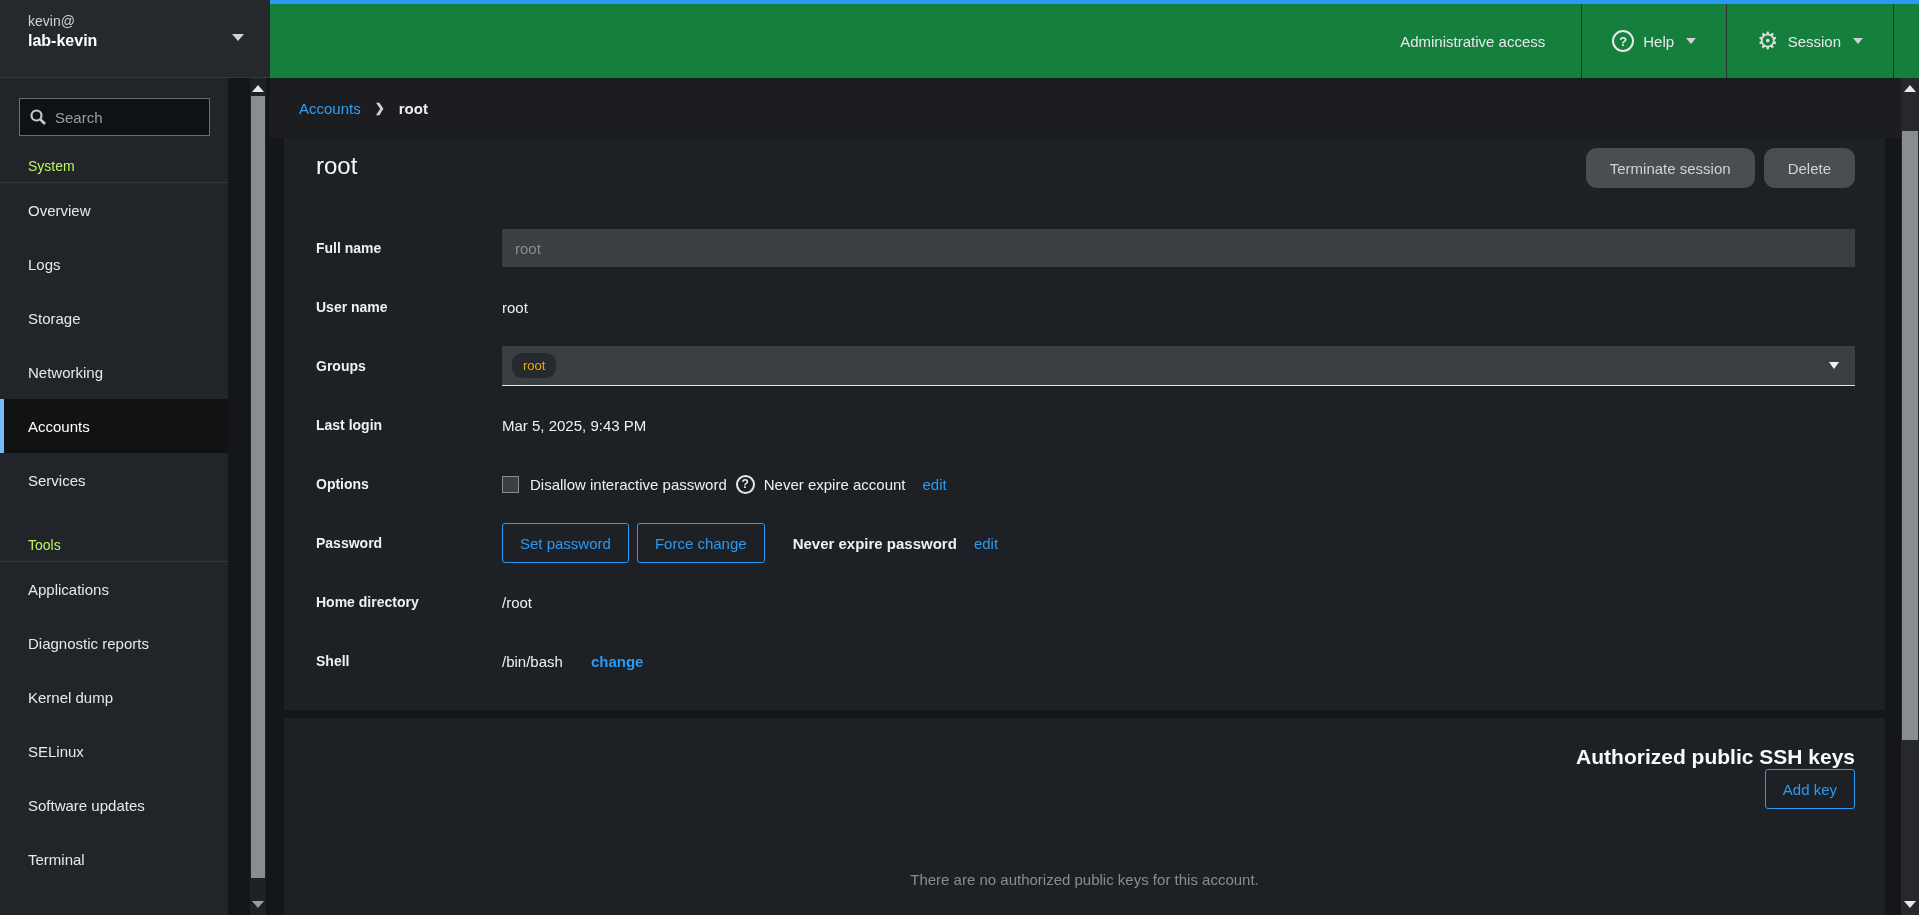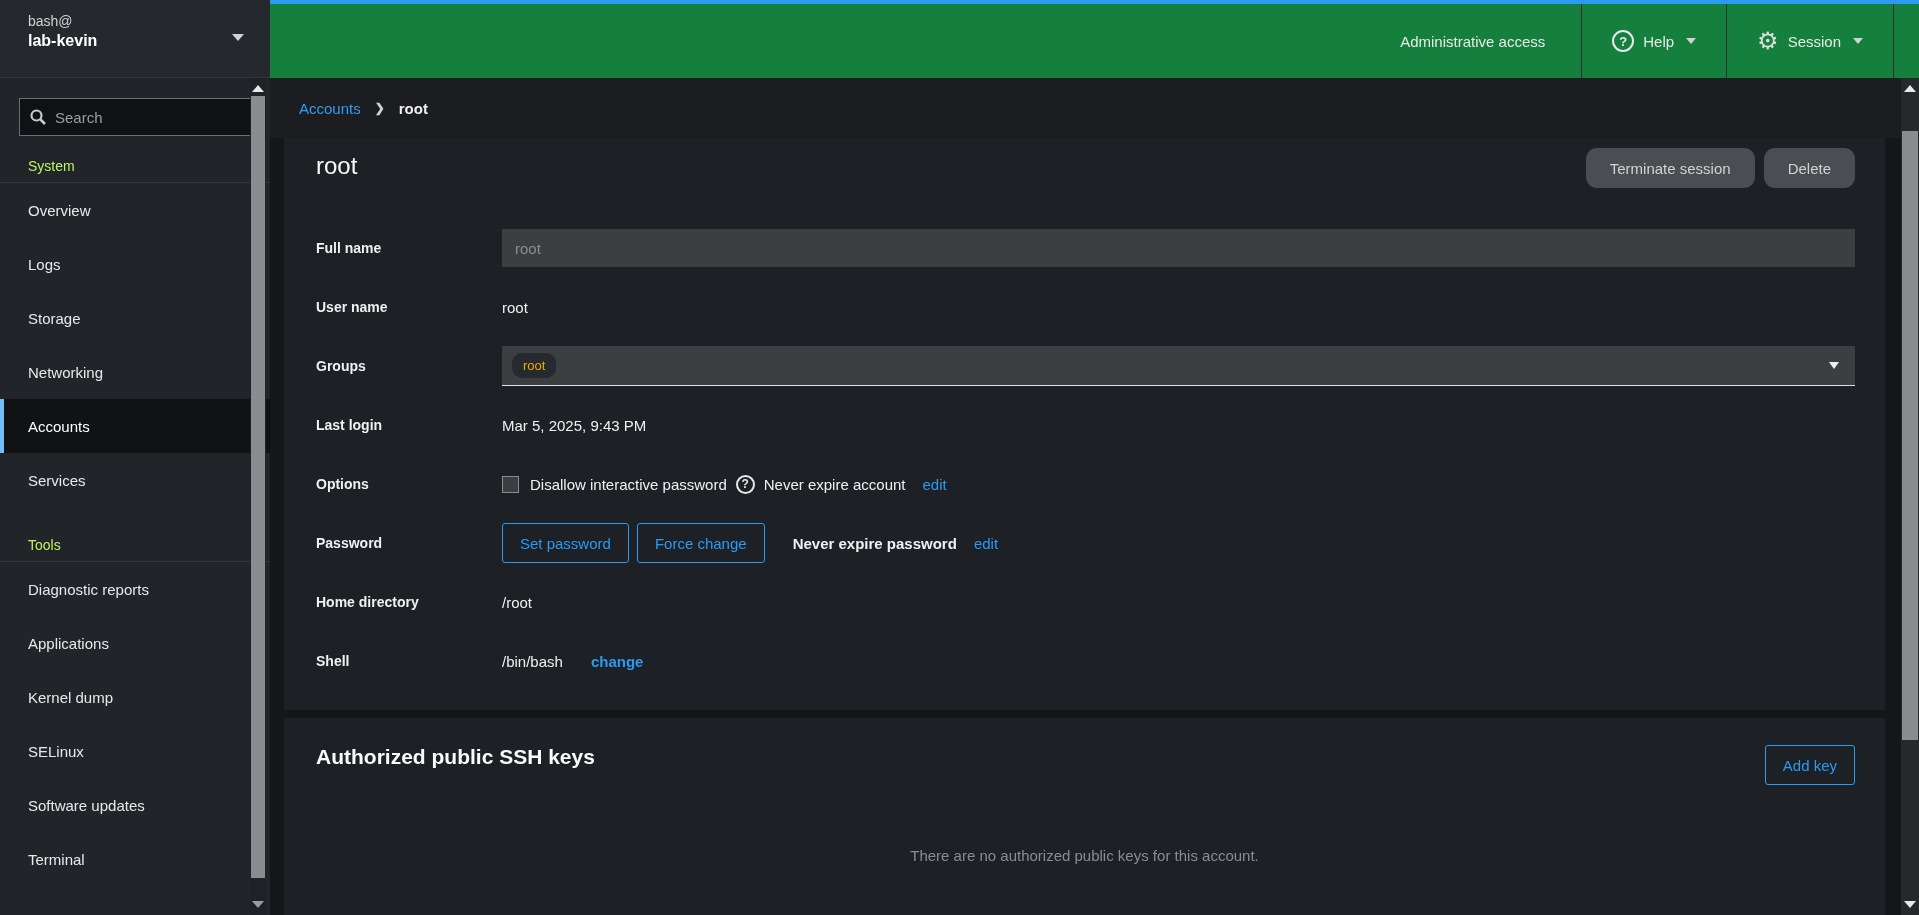--- a/index.html
+++ b/index.html
@@ -22,21 +22,21 @@
     color:#e8e8ea; border-left:1px solid #2d3033; cursor:pointer; }
   .mast-item.plain { border-left:none; padding-right:36px; }
   .mast-end { width:26px; border-left:1px solid #2d3033; }
   .qmark { width:22px; height:22px; border:2px solid #e8e8ea; border-radius:50%;
     display:inline-flex; align-items:center; justify-content:center;
     font-size:13px; font-weight:700; color:#e8e8ea; }
   .gear { font-size:24px; line-height:1; color:#dcdcde; }
   .mast-item .caret { border-left-width:5px; border-right-width:5px; border-top-width:6px; margin-left:3px; }
 
   
-  .sidebar { position:absolute; left:0; top:78px; width:270px; bottom:0; background:#212529; overflow:hidden; }
+  .sidebar { position:absolute; left:0; top:78px; width:228px; bottom:0; background:#212529; overflow:hidden; }
   .search-box { margin:20px 18px 0 19px; height:38px; background:#0f1214; border:1px solid #6a6e73;
     display:flex; align-items:center; padding:0 10px; gap:9px; }
   .search-box svg { flex:none; }
   .search-ph { font-size:15px; color:#9b9ea1; }
   .nav-section-label { margin:22px 0 8px 28px; font-size:14px; color:#bef264; }
   .nav-divider { border-top:1px solid #33363a; }
   .nav-item { height:54px; display:flex; align-items:center; padding-left:28px; font-size:15px;
     color:#e8e8ea; cursor:pointer; }
   .nav-item.selected { background:#101214; border-left:4px solid #73bcf7; padding-left:24px; color:#fff; }
 
@@ -90,29 +90,29 @@
     border-top-color:#f0f0f2; }
   .checkbox { width:17px; height:17px; background:#3c3f42; border:1px solid #8a8d90;
     margin-right:11px; flex:none; cursor:pointer; }
   .help-icon { width:19px; height:19px; border:2px solid #e8e8ea; border-radius:50%;
     display:inline-flex; align-items:center; justify-content:center; font-size:12px; font-weight:700;
     color:#e8e8ea; margin:0 9px 0 9px; flex:none; }
   .link { color:#2b9af3; font-size:15px; cursor:pointer; }
   .gap28 { margin-left:28px;font-weight:bold; }
   .gap17 { margin-left:17px; }
 
-  .card2-head { display:flex; justify-content:space-between; align-items:flex-start; padding:27px 30px 0 32px; }
+  .card2-head { display:flex; justify-content:space-between; align-items:flex-end; padding:27px 30px 0 32px;flex-direction:column; }
   .card2-title { font-size:21px; font-weight:700; color:#fafafa; }
   .empty-text { text-align:center; margin-top:62px; font-size:15px; color:#8a8d90; }
 </style>
 </head>
 <body>
 
 <div class="badge">
-  <div class="badge-user">bash@</div>
+  <div class="badge-user">kevin@</div>
   <div class="badge-host">lab-kevin</div>
   <span class="caret"></span>
 </div>
 
 <div class="masthead">
   <div class="mast-item plain">
     <span>Administrative access</span>
   </div>
   <div class="mast-item">
     <span class="qmark">?</span>
@@ -140,22 +140,22 @@
   <div class="nav-divider"></div>
   <div class="nav-item">Overview</div>
   <div class="nav-item">Logs</div>
   <div class="nav-item">Storage</div>
   <div class="nav-item">Networking</div>
   <div class="nav-item selected">Accounts</div>
   <div class="nav-item">Services</div>
 
   <div class="nav-section-label" style="margin-top:30px;">Tools</div>
   <div class="nav-divider"></div>
+  <div class="nav-item">Applications</div>
   <div class="nav-item">Diagnostic reports</div>
-  <div class="nav-item">Applications</div>
   <div class="nav-item">Kernel dump</div>
   <div class="nav-item">SELinux</div>
   <div class="nav-item">Software updates</div>
   <div class="nav-item">Terminal</div>
 </div>
 
 <div class="sb left">
   <div class="arrow-up"></div>
   <div class="thumb"></div>
   <div class="arrow-down"></div>

